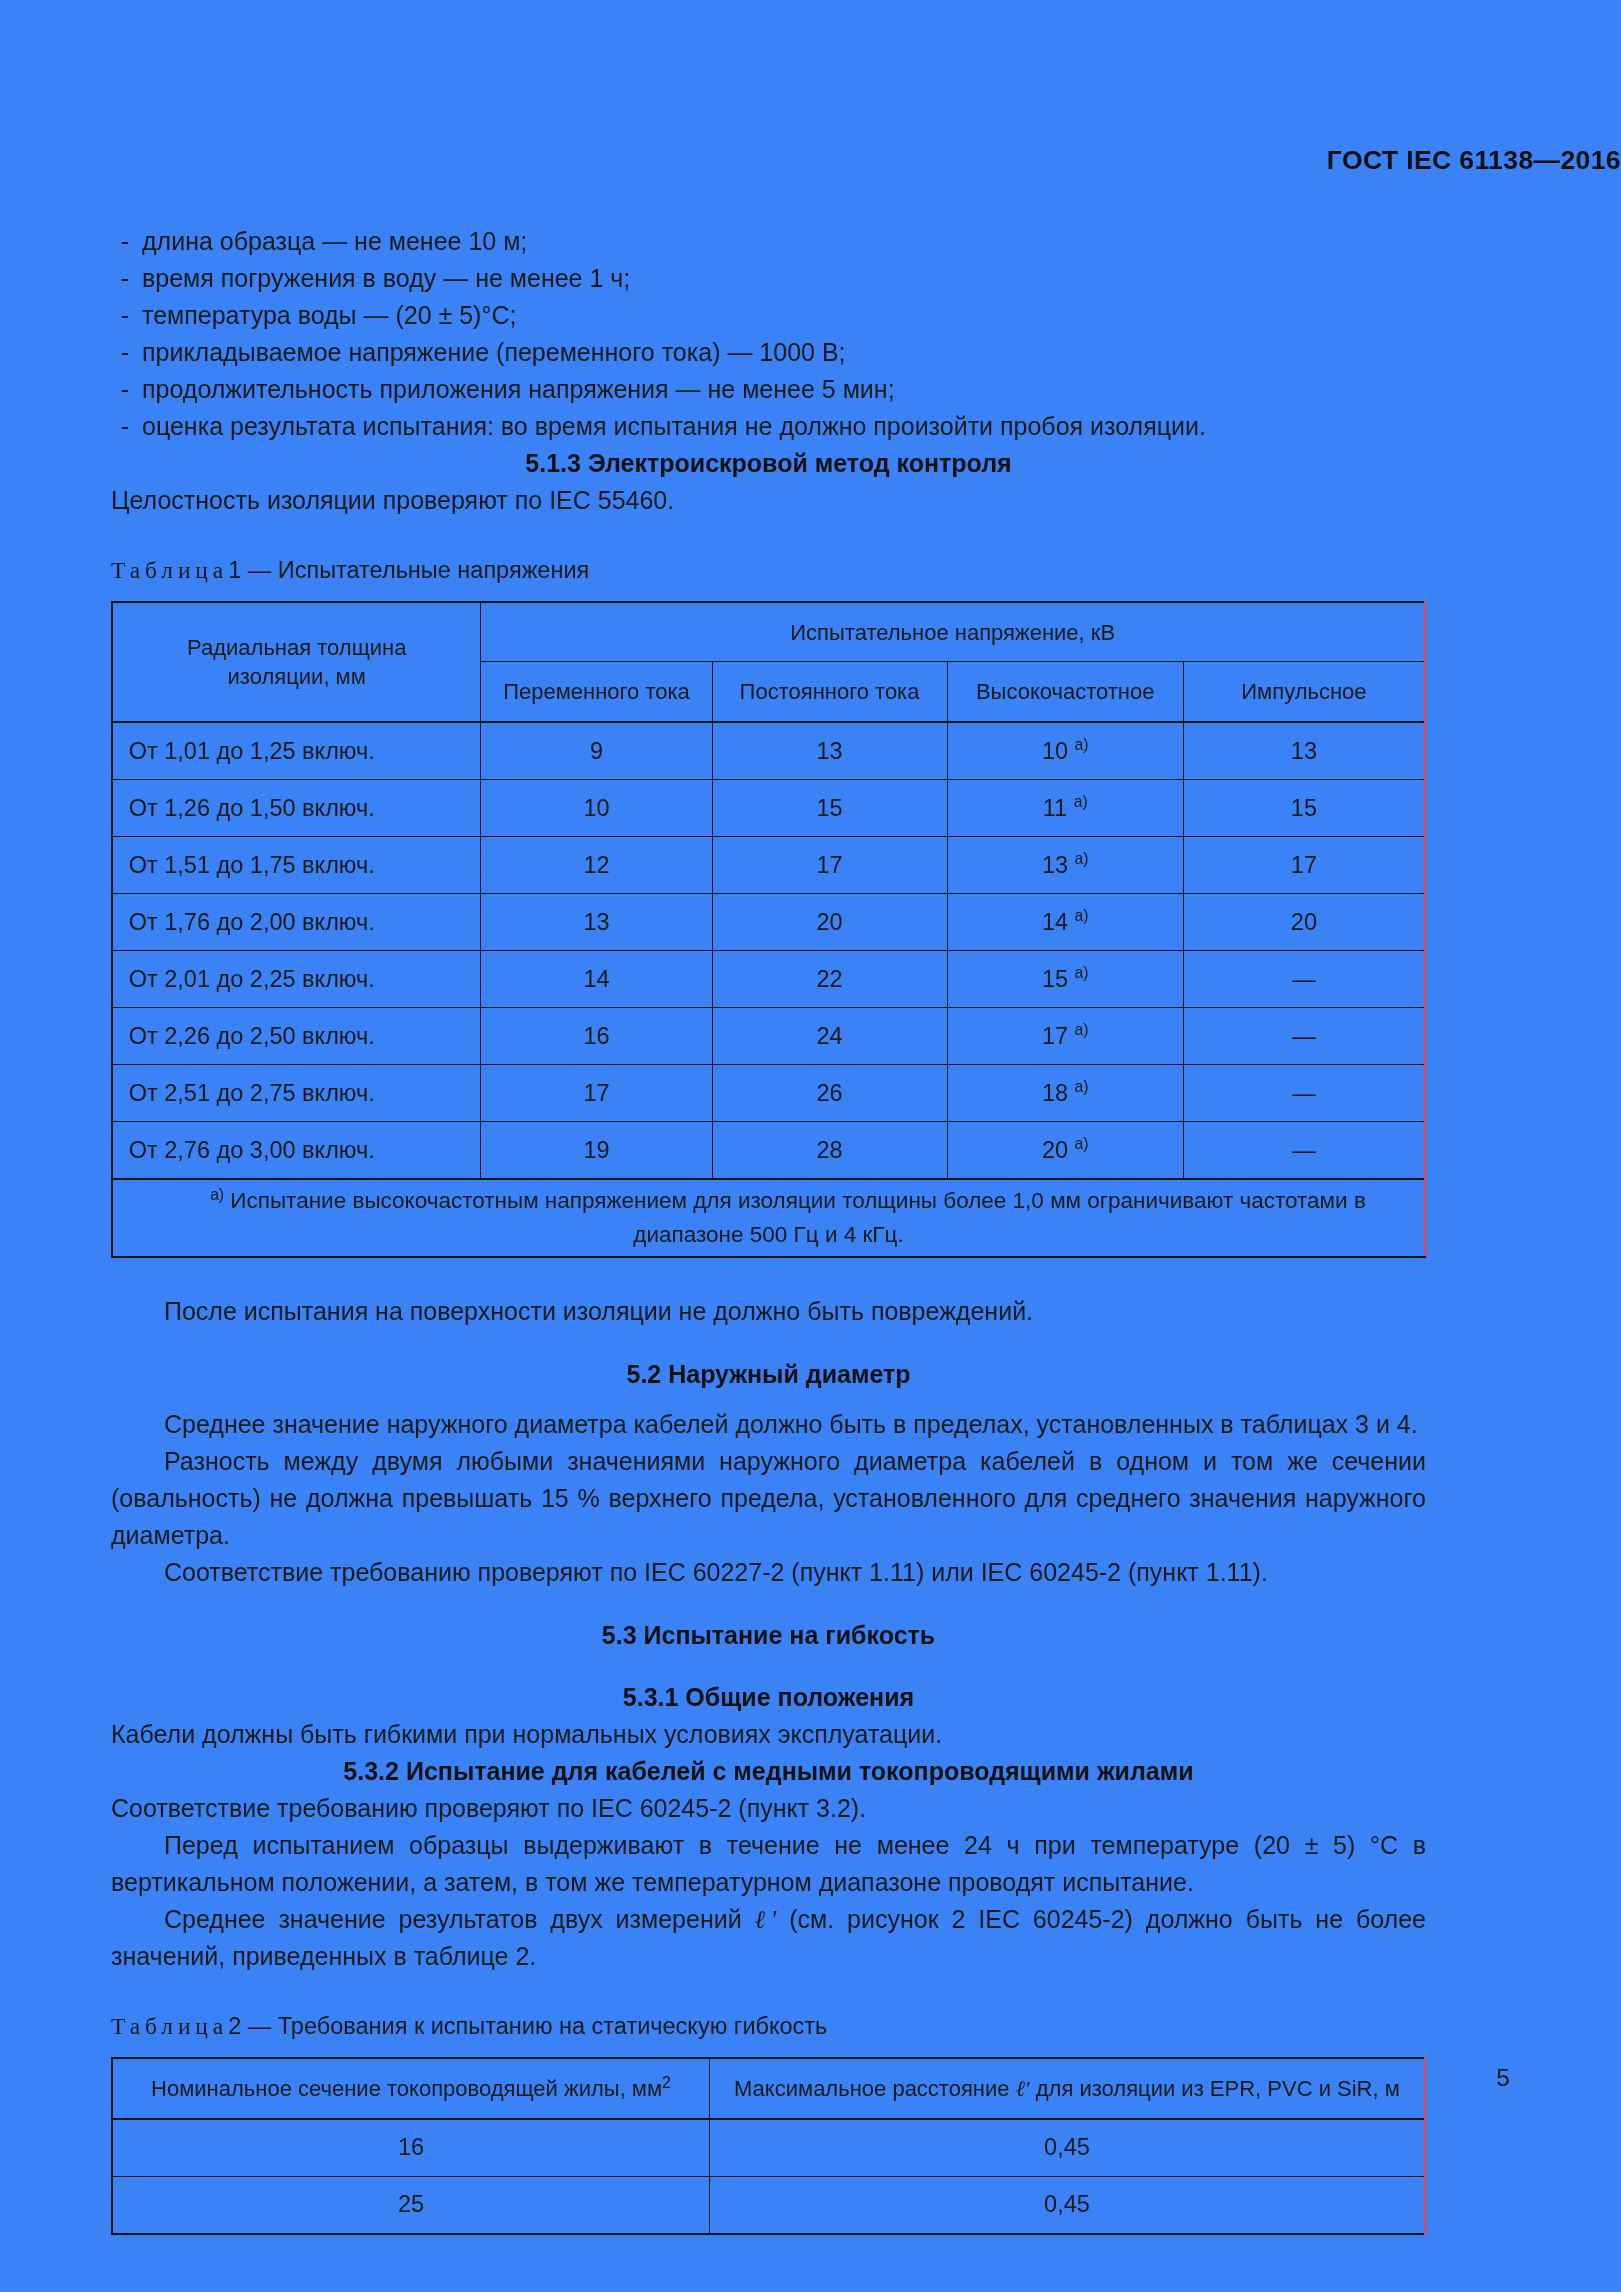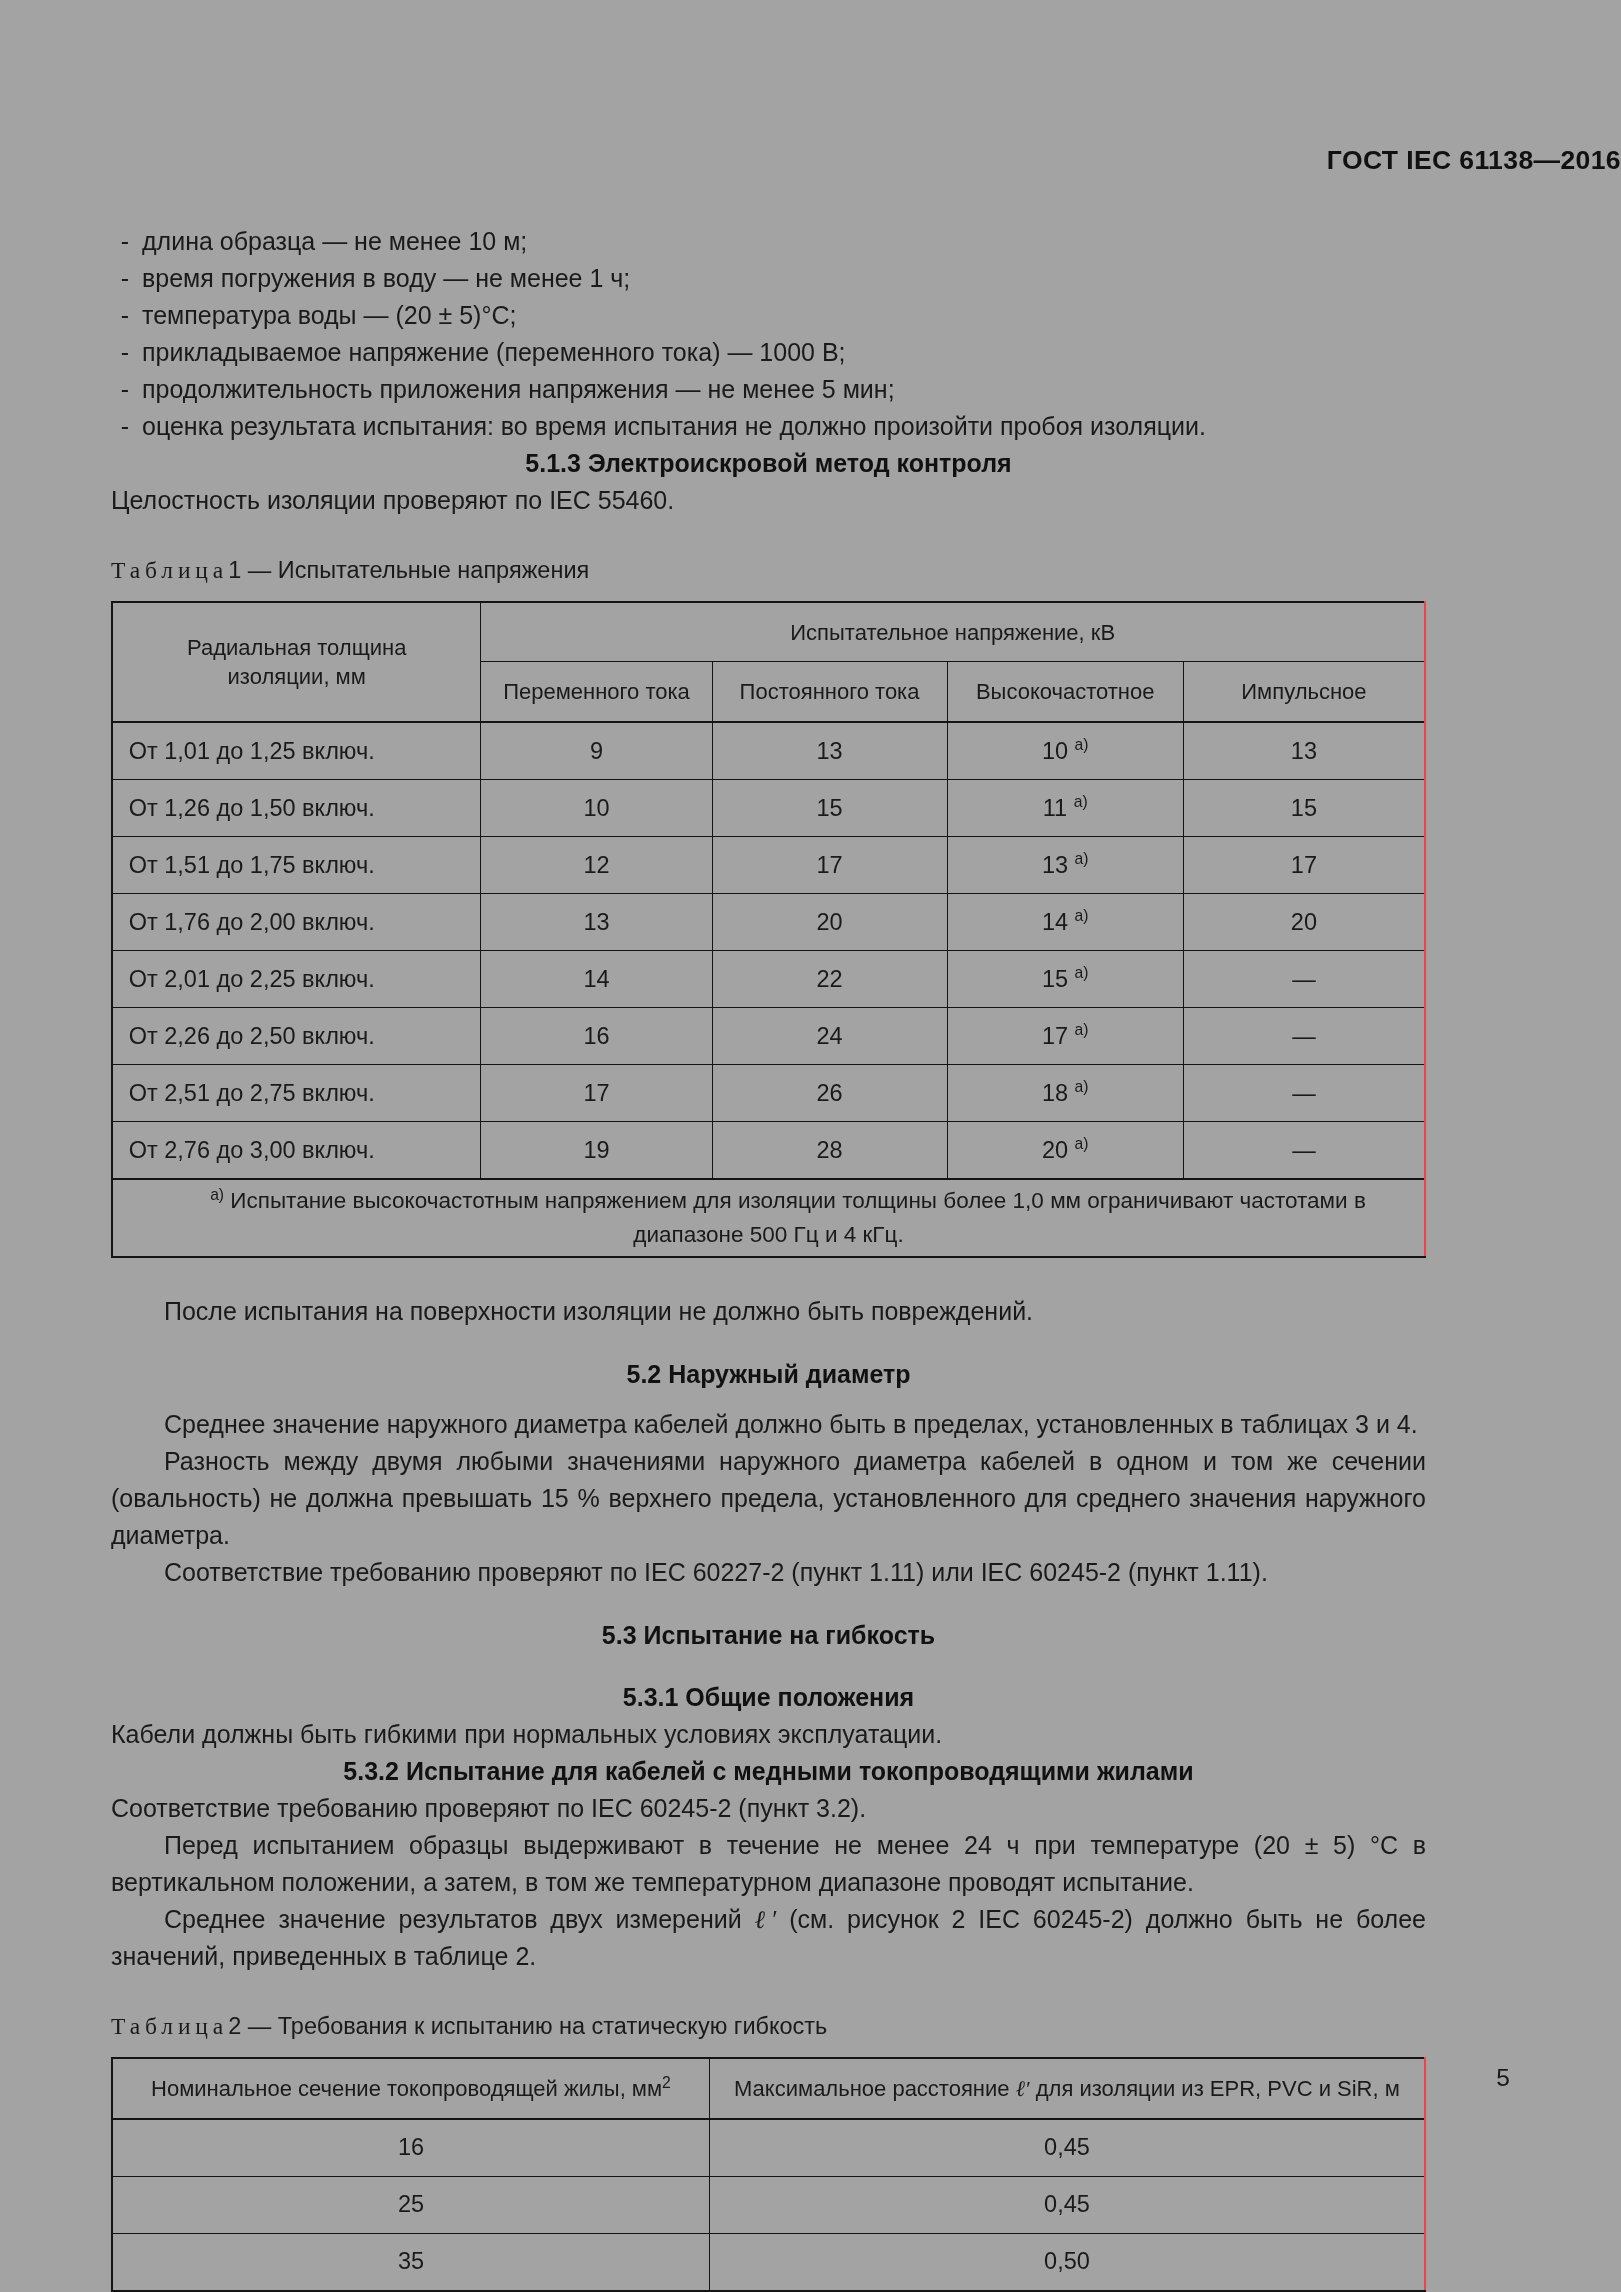--- a/index.html
+++ b/index.html
@@ -10,21 +10,21 @@
   }
   body {
     font-family: "Liberation Sans", sans-serif;
     color: #1a1a1a;
   }
   .page {
     position: relative;
     width: 1621px;
     height: 2293px;
     margin: 0 auto;
-    background: #a3a3a3;
+    background: #3b82f6;
     box-sizing: border-box;
     overflow: hidden;
   }
   .content {
     position: absolute;
     left: 111px;
     top: 0;
     width: 1315px;
   }
 
@@ -345,24 +345,20 @@
       </thead>
       <tbody>
         <tr>
           <td class="data-cell thick-left thick-top">16</td>
           <td class="data-cell thick-right thick-top">0,45</td>
         </tr>
         <tr>
           <td class="data-cell thick-left">25</td>
           <td class="data-cell thick-right">0,45</td>
         </tr>
-        <tr>
-          <td class="data-cell thick-left thick-bottom">35</td>
-          <td class="data-cell thick-right thick-bottom">0,50</td>
-        </tr>
       </tbody>
     </table>
 
   </div>
 
   <div class="page-number">5</div>
 
 </div>
 
 

